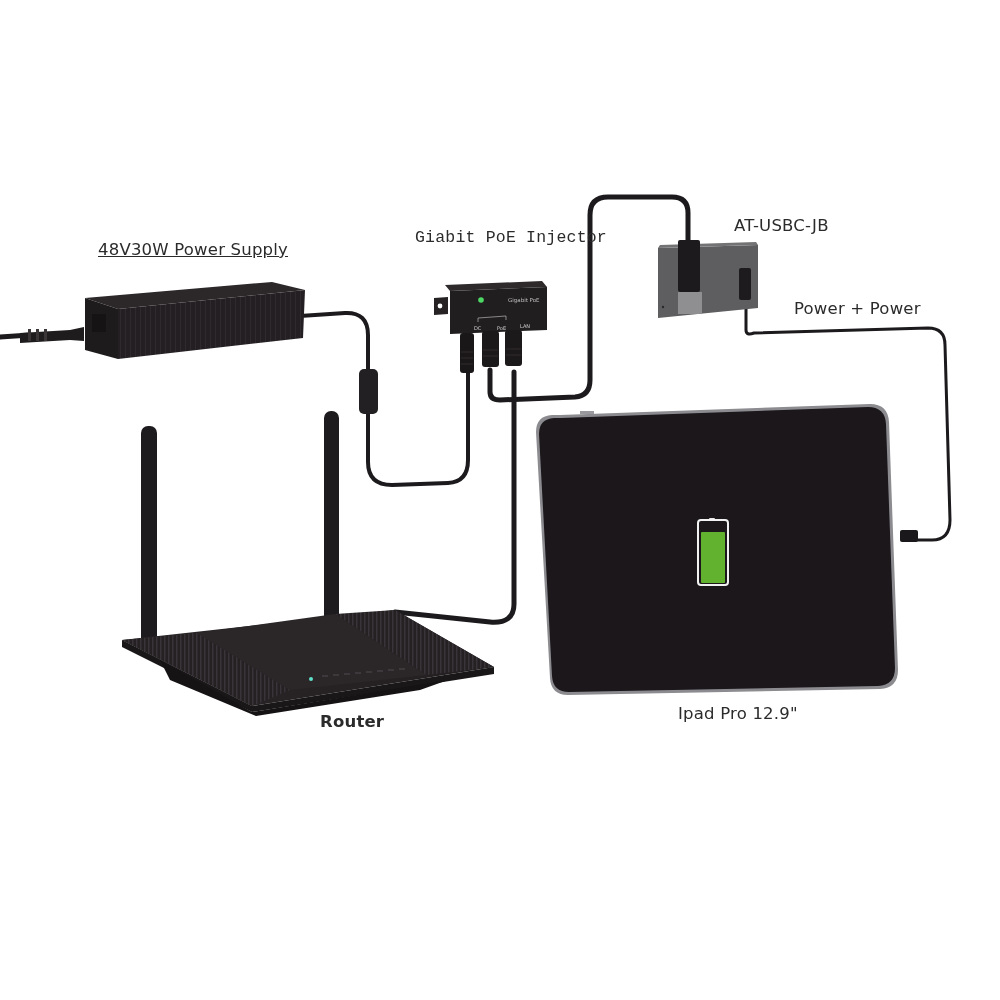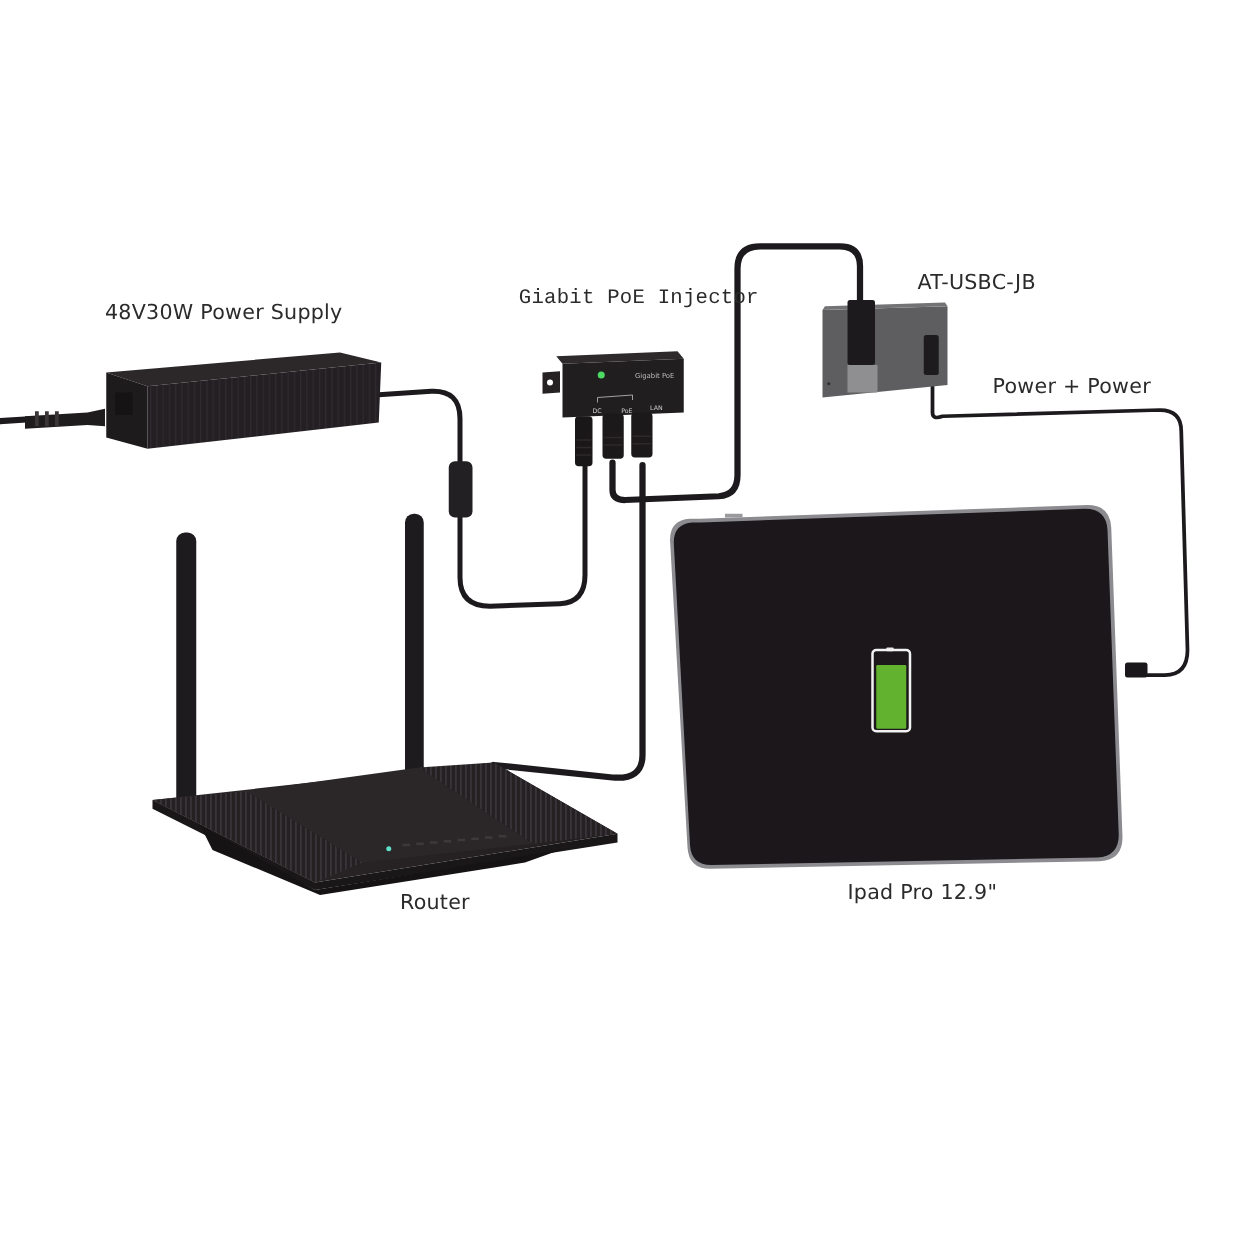--- a/index.html
+++ b/index.html
@@ -128,18 +128,18 @@
     <rect x="900" y="530" width="18" height="12" rx="2" fill="#1a181a"></rect>
 
     <g>
       <rect x="709" y="518" width="6" height="3" rx="1" fill="#e8e8e8"></rect>
       <rect x="698" y="520" width="30" height="65" rx="3" fill="none" stroke="#f2f2f2" stroke-width="2"></rect>
       <rect x="701" y="532" width="24" height="51" rx="1" fill="#62b22f"></rect>
     </g>
   </g>
 </svg>
 
-<div class="label" style="left:84px; top:240px;">48V30W Power Supply</div>
+<div class="label" style="left:98px; top:240px;text-decoration:underline;">48V30W Power Supply</div>
 <div class="label" style="left:415px; top:228px;font-family:Liberation Mono, monospace;">Giabit PoE Injector</div>
 <div class="label" style="left:734px; top:216px;">AT-USBC-JB</div>
 <div class="label" style="left:794px; top:299px;">Power + Power</div>
-<div class="label" style="left:320px; top:712px;">Router</div>
+<div class="label" style="left:320px; top:712px;font-weight:bold;">Router</div>
 <div class="label" style="left:678px; top:704px;">Ipad Pro 12.9"</div>
 
 </body></html>

